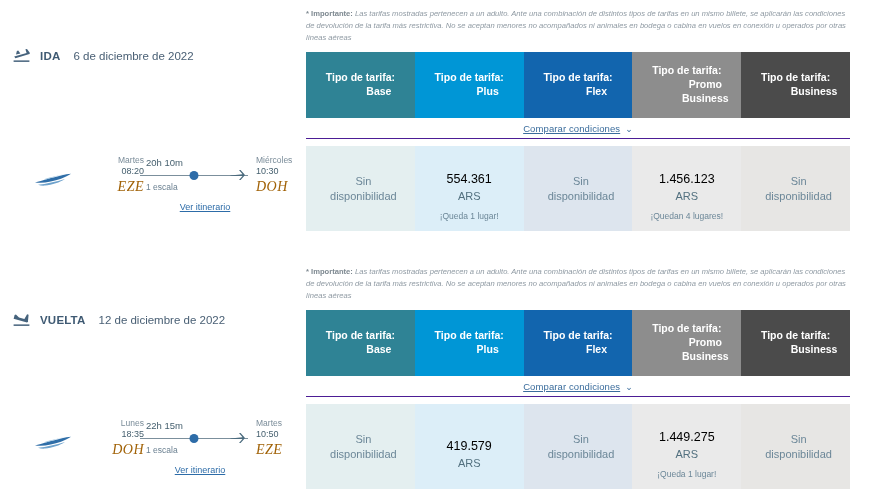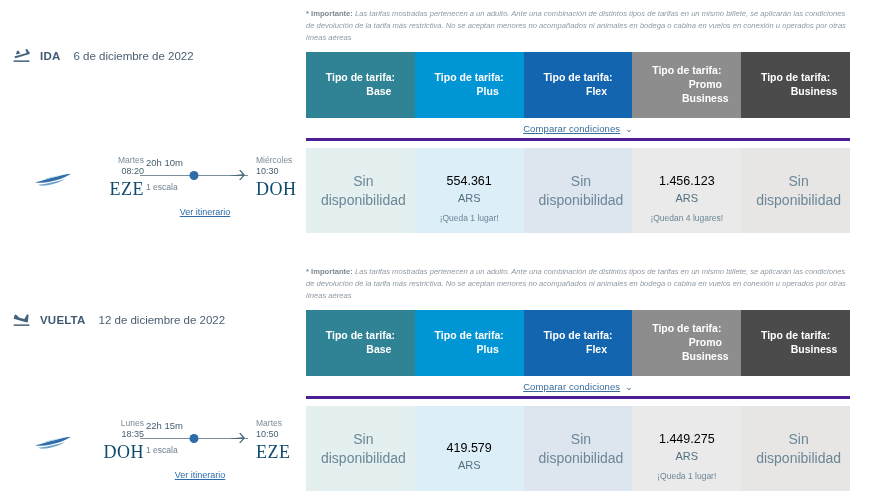--- a/index.html
+++ b/index.html
@@ -48,22 +48,22 @@
   .carrier-logo{width:46px;height:20px;margin-left:24px;margin-top:14px;flex:0 0 auto;}
 
   .itin-body{flex:1;position:relative;margin-left:8px;}
 
   .itin-row{display:flex;align-items:flex-start;justify-content:center;}
 
   .endpoint{width:58px;text-align:center;line-height:1.18;}
   .endpoint .dow{font-size:8.5px;color:#7a8c99;display:block;}
   .endpoint .hhmm{font-size:9px;color:#46606f;display:block;margin-top:1px;}
   .endpoint .iata{
-    font-size:18px;color:#0c4a6e;display:block;margin-top:2px;
-    font-family:"Liberation Serif", serif;letter-spacing:.5px;
+    font-size:14px;color:#a16207;display:block;margin-top:2px;
+    font-family:"Liberation Serif", serif;letter-spacing:.5px;font-style:italic;
   }
   .endpoint.dep{text-align:right;padding-right:2px;}
   .endpoint.arr{text-align:left;padding-left:14px;position:relative;}
 
   .mid{width:96px;text-align:left;position:relative;padding-top:2px;}
   .mid .dur{font-size:9.5px;color:#46606f;display:block;}
   .line-wrap{position:relative;height:11px;margin:2px 0 1px;}
   .line{
     position:absolute;left:-6px;right:-6px;top:5px;height:1px;background:#7b8f9c;
   }
@@ -100,37 +100,37 @@
     flex:1 1 0;display:flex;flex-direction:column;align-items:center;
     justify-content:center;text-align:center;color:#fff;
     font-size:10.5px;font-weight:bold;line-height:1.32;
   }
   .fare-head .cell .t1{display:block;}
   .fare-head .cell .t2{display:block;margin-left:37px;}
 
   .compare-bar{
     width:544px;height:20px;background:#ffffff;
     display:flex;align-items:center;justify-content:center;
-    border-bottom:3px solid #4c1d95;
+    border-bottom:1px solid #4c1d95;
   }
   .compare-link{
     font-size:9.5px;color:#3a6c9c;text-decoration:underline;cursor:pointer;
     letter-spacing:.1px;
   }
   .chev{
     display:inline-block;margin-left:5px;color:#3a6c9c;font-size:9px;
     text-decoration:none;
   }
 
   .fare-body{display:flex;width:544px;height:85px;margin-top:7px;}
   .fare-body .cell{
     flex:1 1 0;display:flex;flex-direction:column;align-items:center;
     justify-content:center;text-align:center;line-height:1.35;
   }
-  .cell .unavail{font-size:14px;color:#6c8798;margin-left:6px;}
+  .cell .unavail{font-size:11px;color:#6c8798;margin-left:6px;}
   .cell .amount{font-size:12.5px;color:#000000;display:block;margin-top:16px;}
   .cell .curr{font-size:11px;color:#52707f;display:block;margin-top:1px;}
   .cell .seats{font-size:8.5px;color:#6c8798;display:block;margin-top:7px;}
 </style>
 </head>
 <body>
 
 <div class="page">
 
   <div class="section" id="section-ida">

